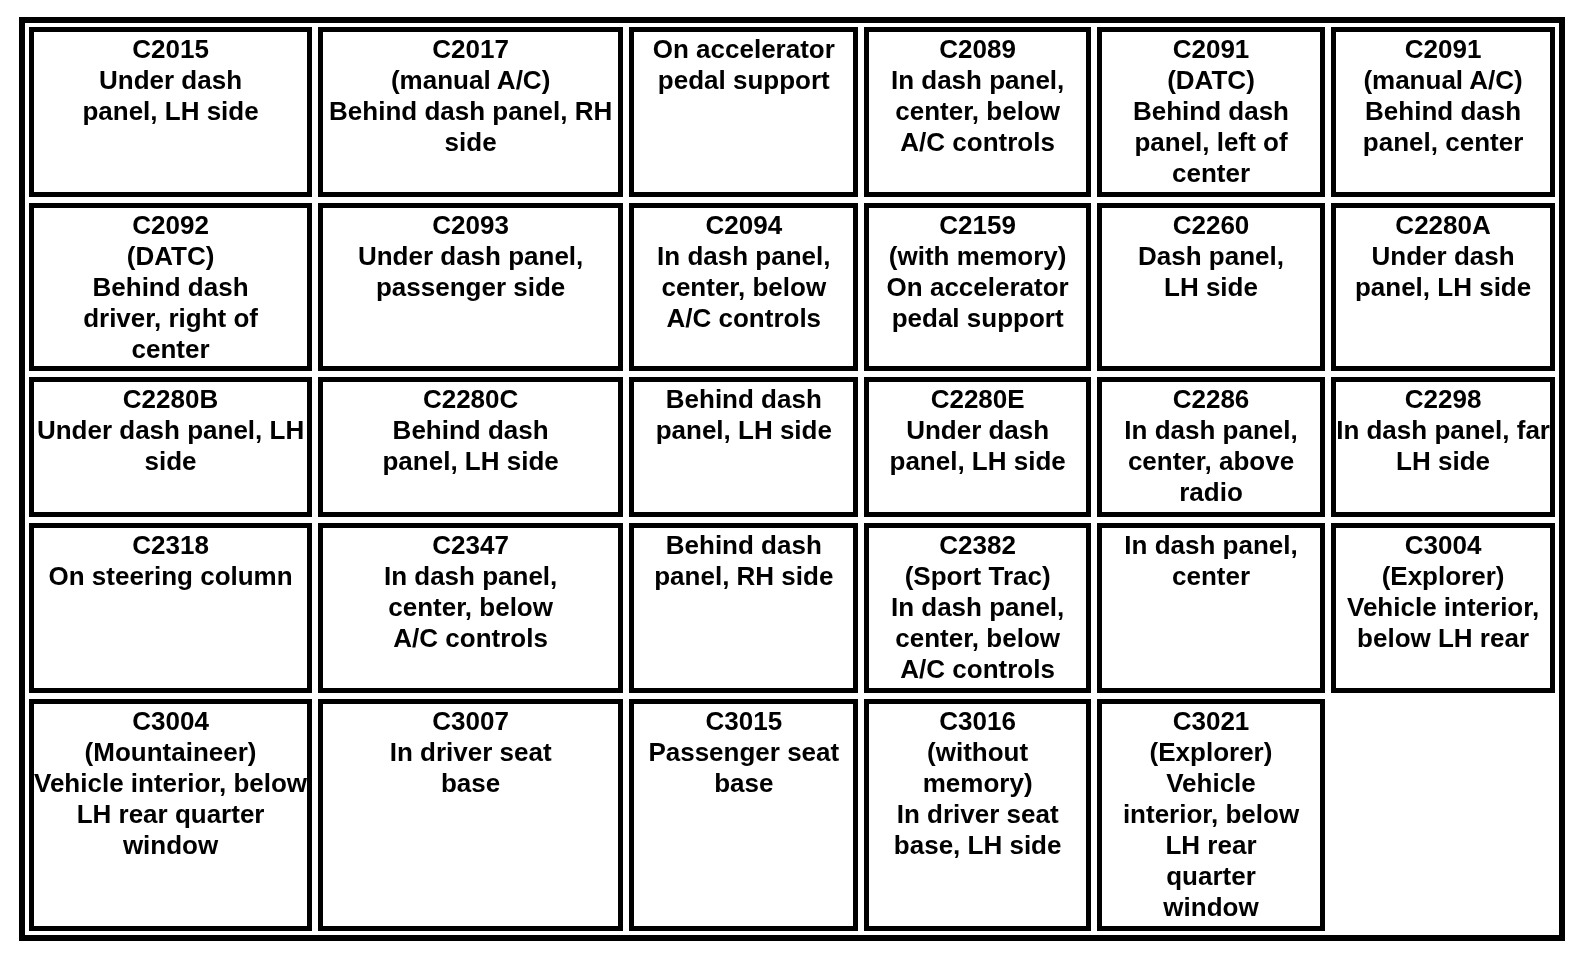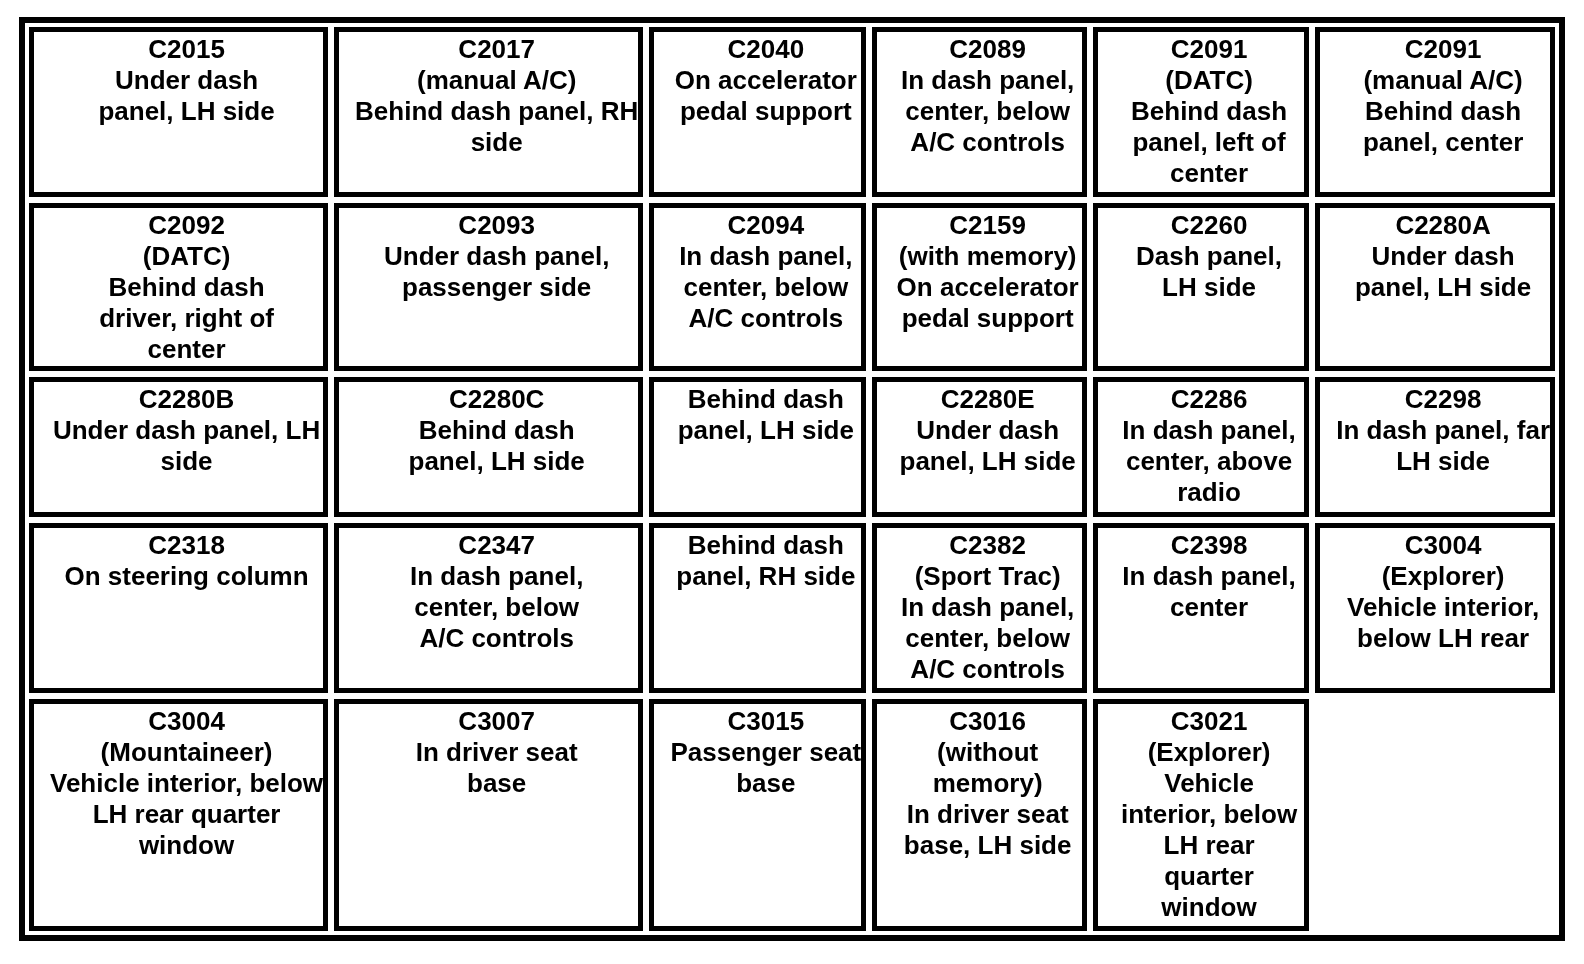--- a/index.html
+++ b/index.html
@@ -29,21 +29,20 @@
   .cell {
     box-sizing: border-box;
     border: 5px solid #000000;
     background: #ffffff;
     text-align: center;
     padding-top: 2px;
     color: #000000;
     font-weight: bold;
     font-size: 26px;
     line-height: 31px;
-    padding-left: 16px;
   }
   .line {
     white-space: nowrap;
   }
 </style>
 </head>
 <body>
 
 <div class="table-outer" id="grid">
     <div class="cell">
@@ -51,21 +50,20 @@
       <div class="line">Under dash</div>
       <div class="line">panel, LH side</div>
     </div>
     <div class="cell">
       <div class="line">C2017</div>
       <div class="line">(manual A/C)</div>
       <div class="line">Behind dash panel, RH</div>
       <div class="line">side</div>
     </div>
     <div class="cell">
-      <div class="line">C2040</div>
       <div class="line">On accelerator</div>
       <div class="line">pedal support</div>
     </div>
     <div class="cell">
       <div class="line">C2089</div>
       <div class="line">In dash panel,</div>
       <div class="line">center, below</div>
       <div class="line">A/C controls</div>
     </div>
     <div class="cell">
@@ -160,21 +158,20 @@
       <div class="line">panel, RH side</div>
     </div>
     <div class="cell">
       <div class="line">C2382</div>
       <div class="line">(Sport Trac)</div>
       <div class="line">In dash panel,</div>
       <div class="line">center, below</div>
       <div class="line">A/C controls</div>
     </div>
     <div class="cell">
-      <div class="line">C2398</div>
       <div class="line">In dash panel,</div>
       <div class="line">center</div>
     </div>
     <div class="cell">
       <div class="line">C3004</div>
       <div class="line">(Explorer)</div>
       <div class="line">Vehicle interior,</div>
       <div class="line">below LH rear</div>
     </div>
     <div class="cell">

